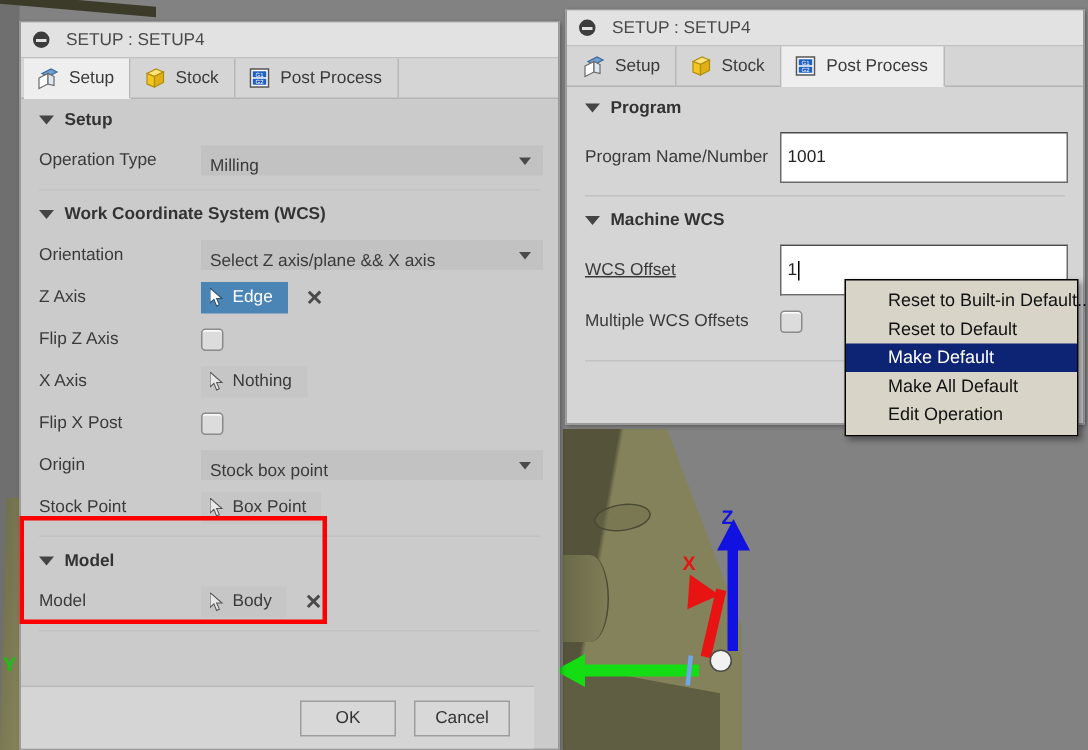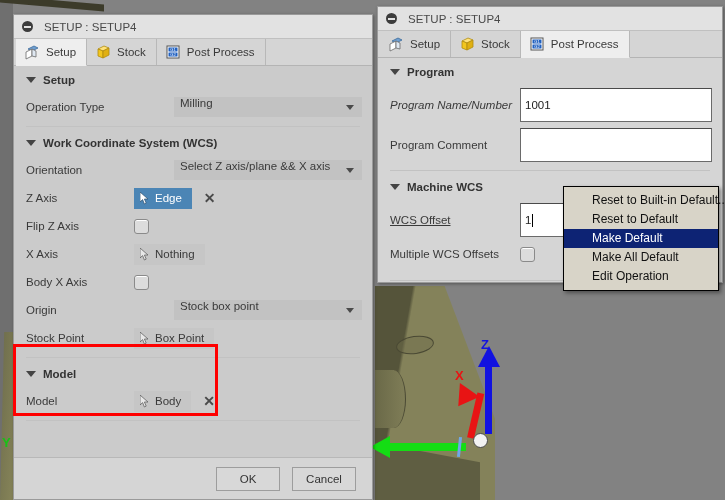--- a/index.html
+++ b/index.html
@@ -147,23 +147,22 @@
     display: flex; align-items: center;
     padding: 3px 10px 3px 12px; min-height: 22px;
   }
   .row .lbl { width: 108px; flex: none; color: #3a3a3a; font-size: 11.5px; }
   .hr { height: 1px; background: #c2c2c2; margin: 5px 12px 2px 12px; }
 
   select.combo, .combo {
     flex: 1; height: 20px; background: #c2c2c2;
     border: none; font-size: 11.5px; color: #3a3a3a;
     padding: 0 6px; box-sizing: border-box;
-    display: flex; align-items: flex-start;
+    display: flex; align-items: flex-end;
     position: relative;
-    margin-left: 40px;
   }
   .combo .caret {
     position: absolute; right: 8px; top: 8px;
     width: 0; height: 0;
     border-left: 4px solid transparent; border-right: 4px solid transparent;
     border-top: 5px solid #4a4a4a;
   }
 
   .selbtn {
     display: inline-flex; align-items: center; gap: 5px;
@@ -186,21 +185,21 @@
 
   .textfield {
     flex: 1; height: 19px; background: #ffffff;
     border: 1px solid #6a6a6a; border-top-color: #4a4a4a;
     font-size: 11.5px; color: #222; padding: 16px 4px;
     box-sizing: border-box; display: flex; align-items: center;
   }
 
   
   .footer {
-    position: absolute; left: 0; right: 0; bottom: 0; height: 42px;
+    position: absolute; left: 0; right: 16px; bottom: 0; height: 42px;
     border-top: 1px solid #b8b8b8;
     display: flex; align-items: center; justify-content: flex-end;
     gap: 12px; padding-right: 16px; box-sizing: border-box;
     background: #d5d5d5;
   }
   .btn {
     width: 62px; height: 22px; background: #d8d8d8;
     border: 1px solid #9d9d9d; font-size: 11.5px; color: #333;
     display: flex; align-items: center; justify-content: center;
     cursor: default;
@@ -345,21 +344,21 @@
         <span class="lbl">X Axis</span>
         <div class="selbtn">
           <svg class="cursor-ico" viewBox="0 0 10 13">
             <polygon points="0,0 0,10 2.6,7.6 4.4,12 6.2,11.1 4.4,7 8,7" fill="#e8e8e8" stroke="#555" stroke-width="0.7"></polygon>
           </svg>
           <span>Nothing</span>
         </div>
       </div>
 
       <div class="row">
-        <span class="lbl">Body X Axis</span>
+        <span class="lbl">Flip X Post</span>
         <span class="chk"></span>
       </div>
 
       <div class="row">
         <span class="lbl">Origin</span>
         <div class="combo">
           <span>Stock box point</span>
           <span class="caret"></span>
         </div>
       </div>
@@ -441,32 +440,26 @@
     </div>
 
     <div class="panel-body">
 
       <div class="section-head">
         <span class="tri"></span>
         <span>Program</span>
       </div>
 
       <div class="row">
-        <span class="lbl" style="width:130px;font-style:italic;">Program Name/Number</span>
+        <span class="lbl" style="width:130px;">Program Name/Number</span>
         <div class="textfield">
           <span>1001</span>
         </div>
       </div>
 
-      <div class="row">
-        <span class="lbl" style="width:130px;">Program Comment</span>
-        <div class="textfield">
-          <span></span>
-        </div>
-      </div>
 
       <div class="hr"></div>
 
       <div class="section-head">
         <span class="tri"></span>
         <span>Machine WCS</span>
       </div>
 
       <div class="row">
         <span class="lbl" style="width:130px;text-decoration:underline;">WCS Offset</span>

